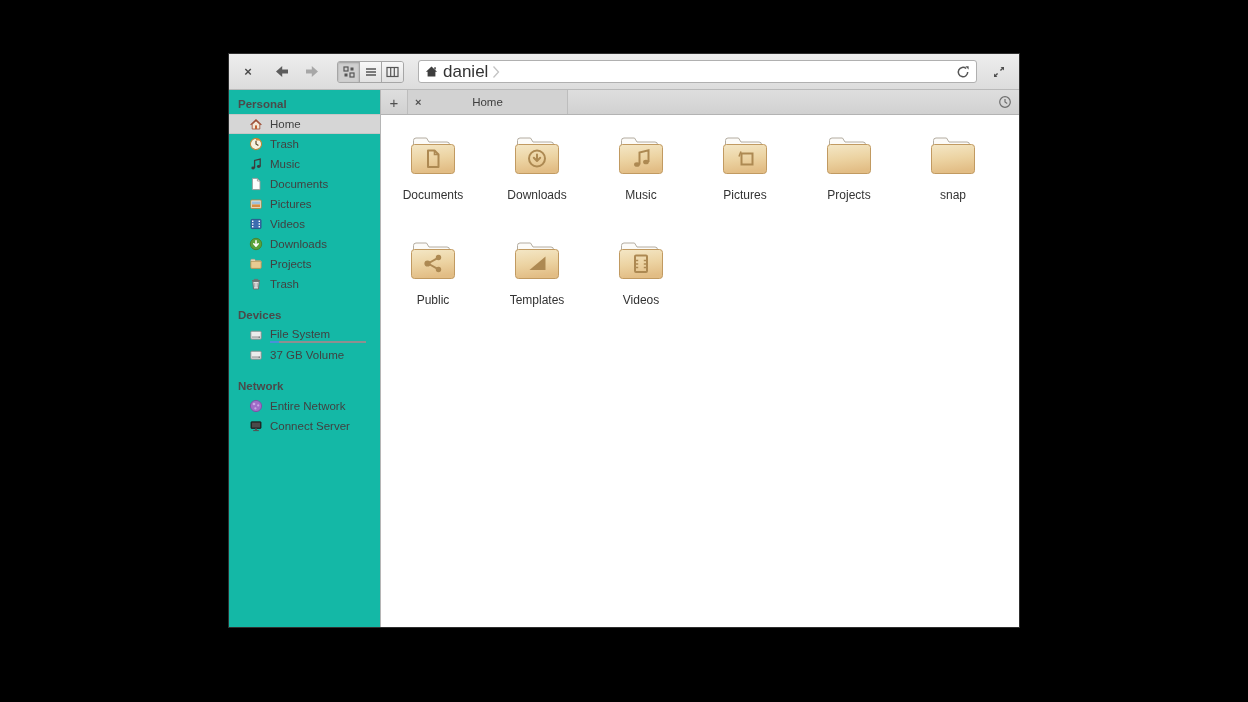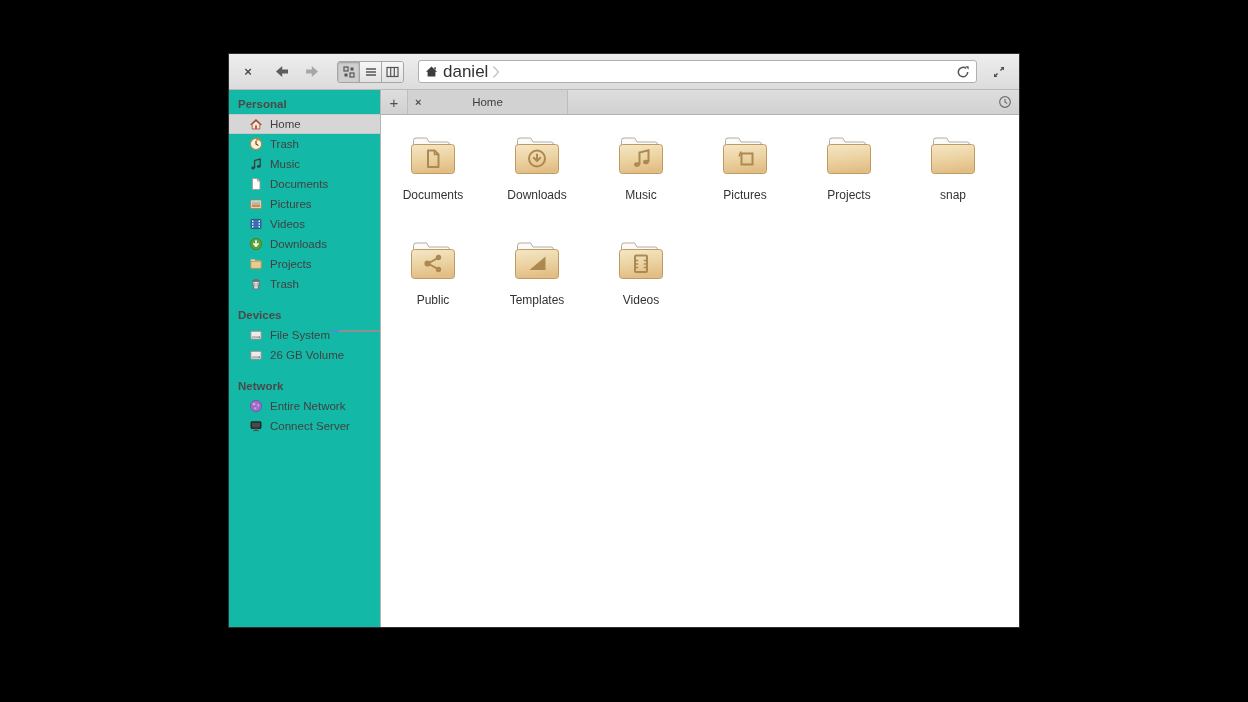--- a/index.html
+++ b/index.html
@@ -43,21 +43,21 @@
   .sidebar{
     width:151px;flex:0 0 151px;background:#14b8a6;border-right:1px solid #b5b5b5;
     padding-top:2px;font-size:11.5px;color:#414141;overflow:hidden;
   }
   .sb-header{font-weight:bold;color:#4a4a4a;padding:6px 8px 4px 9px;}
   .sb-header.spaced{margin-top:9px;}
   .sb-item{display:flex;align-items:center;height:20px;padding-left:20px;gap:7px;}
   .sb-item.selected{background:#d6d6d6;border-top:1px solid #c7c7c7;border-bottom:1px solid #c7c7c7;height:18px;}
   .sb-ico{width:14px;height:14px;display:flex;align-items:center;justify-content:center;flex:0 0 14px;}
   .sb-label{white-space:nowrap;}
-  .sb-label-col{display:flex;flex-direction:row;}
+  .sb-label-col{display:flex;flex-direction:column;}
   .usage-bar{display:block;height:2px;background:#8f8f8f;margin-top:1px;width:96px;}
   .usage-fill{display:block;height:100%;width:9px;background:#4a90d9;}
   
   .main{flex:1;display:flex;flex-direction:column;min-width:0;}
   .tabbar{
     height:24px;flex:0 0 24px;display:flex;align-items:stretch;
     background:linear-gradient(#dedede,#d1d1d1);border-bottom:1px solid #b3b3b3;
   }
   .newtab{
     width:26px;display:flex;align-items:center;justify-content:center;
@@ -281,21 +281,21 @@
       </div>
 
       <div class="sb-item">
         <span class="sb-ico">
           <svg width="14" height="14" viewBox="0 0 14 14">
             <rect x="1.8" y="3.2" width="10.4" height="8" rx="1" fill="#ececec" stroke="#8a8a8a" stroke-width="0.9"></rect>
             <rect x="2.8" y="8.2" width="8.4" height="2" fill="#b5b5b5"></rect>
             <circle cx="10.2" cy="9.2" r="0.7" fill="#6f6f6f"></circle>
           </svg>
         </span>
-        <span class="sb-label">26 GB Volume</span>
+        <span class="sb-label">37 GB Volume</span>
       </div>
 
       <div class="sb-header spaced">Network</div>
 
       <div class="sb-item">
         <span class="sb-ico">
           <svg width="14" height="14" viewBox="0 0 14 14">
             <circle cx="7" cy="7" r="5.6" fill="#a06cc8" stroke="#7d4fa3" stroke-width="0.9"></circle>
             <circle cx="5" cy="5" r="1.3" fill="#c9a6e4"></circle>
             <circle cx="9.2" cy="6.4" r="1.1" fill="#c9a6e4"></circle>

